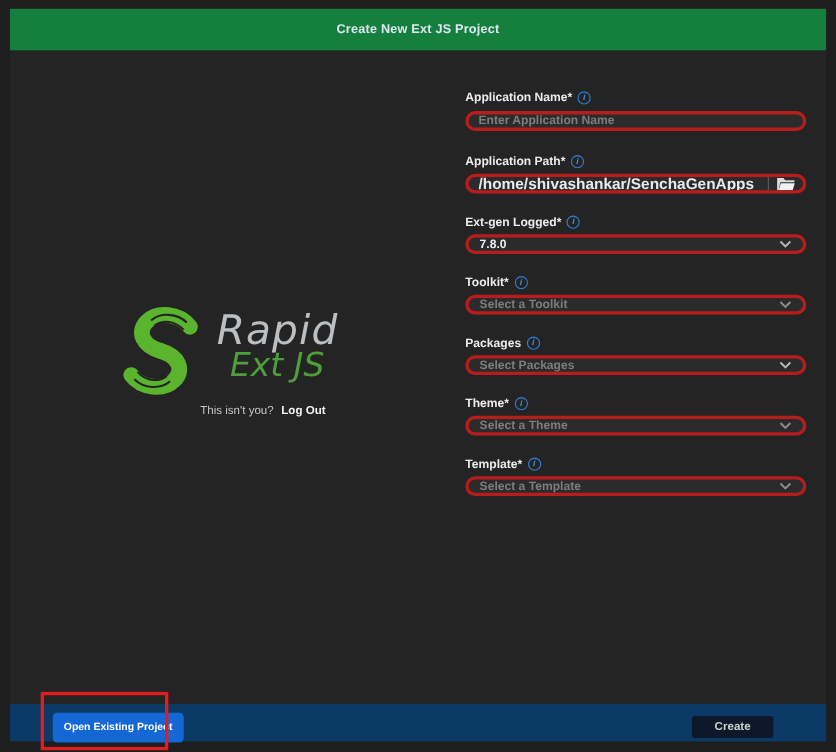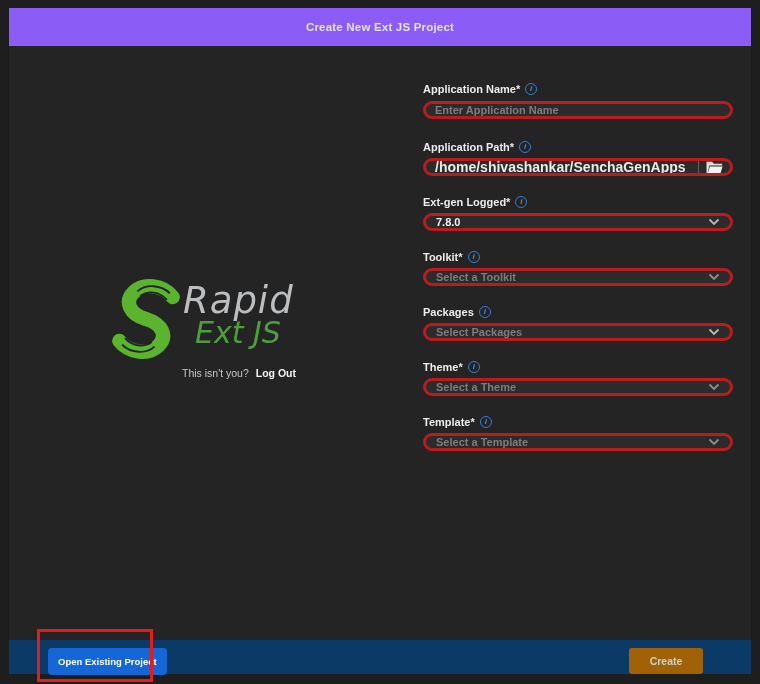--- a/index.html
+++ b/index.html
@@ -5,35 +5,35 @@
   * { margin:0; padding:0; box-sizing:border-box; }
   html,body { width:760px; height:684px; }
   body {
     background:#1e1e1e;
     font-family:"Liberation Sans", sans-serif;
     position:relative;
     overflow:hidden;
   }
   .titlebar {
     position:absolute; left:9px; top:8px; width:742px; height:38px;
-    background:#8b5cf6;
+    background:#15803d;
     display:flex; align-items:center; justify-content:center;
   }
   .titlebar .title { color:#dde6f2; font-size:11.5px; font-weight:700; letter-spacing:.2px; }
 
   .content {
     position:absolute; left:9px; top:46px; width:742px; height:594px;
     background:#242424;
   }
 
   
   .branding { position:absolute; left:100px; top:232px; width:250px; }
   .logo-row { display:flex; align-items:flex-start; }
   .s-mark { width:74px; height:82px; flex:0 0 auto; }
-  .logo-text { margin-left:0; margin-top:4px; }
+  .logo-text { margin-left:14px; margin-top:4px; }
   .logo-rapid {
     display:block; font-family:"DejaVu Sans", sans-serif; font-style:italic;
     font-size:37px; line-height:37px; color:#bcbfc2; letter-spacing:1px; font-weight:400;
   }
   .logo-extjs {
     display:block; font-family:"DejaVu Sans", sans-serif; font-style:italic;
     font-size:30px; line-height:31px; color:#4d9f3c; padding-left:12px; margin-top:-2px;
   }
   .logged-row { display:flex; align-items:center; margin-top:8px; margin-left:26px; }
   .logged-label { font-size:12.5px; font-weight:700; color:#e3e3e3; white-space:nowrap; }
@@ -87,21 +87,21 @@
     background:#0c3a66;
     display:flex; align-items:center; justify-content:space-between;
     padding:8px 48px 0 39px;
   }
   .btn-open {
     height:27px; padding:0 10px; background:#1667d6; border:none; border-radius:4px;
     color:#ffffff; font-size:9.5px; font-weight:700; cursor:pointer;
     font-family:"Liberation Sans", sans-serif;
   }
   .btn-create {
-    width:74px; height:26px; background:#a16207; border:none; border-radius:3px;
+    width:74px; height:20px; background:#0f172a; border:none; border-radius:3px;
     color:#c8d3c9; font-size:10.5px; font-weight:600; cursor:pointer;
     font-family:"Liberation Sans", sans-serif;
   }
 
   
   .annotation {
     position:absolute; left:37px; top:629px; width:116px; height:53px;
     border:3px solid #e51c1c; z-index:9; pointer-events:none;
   }
 </style>

